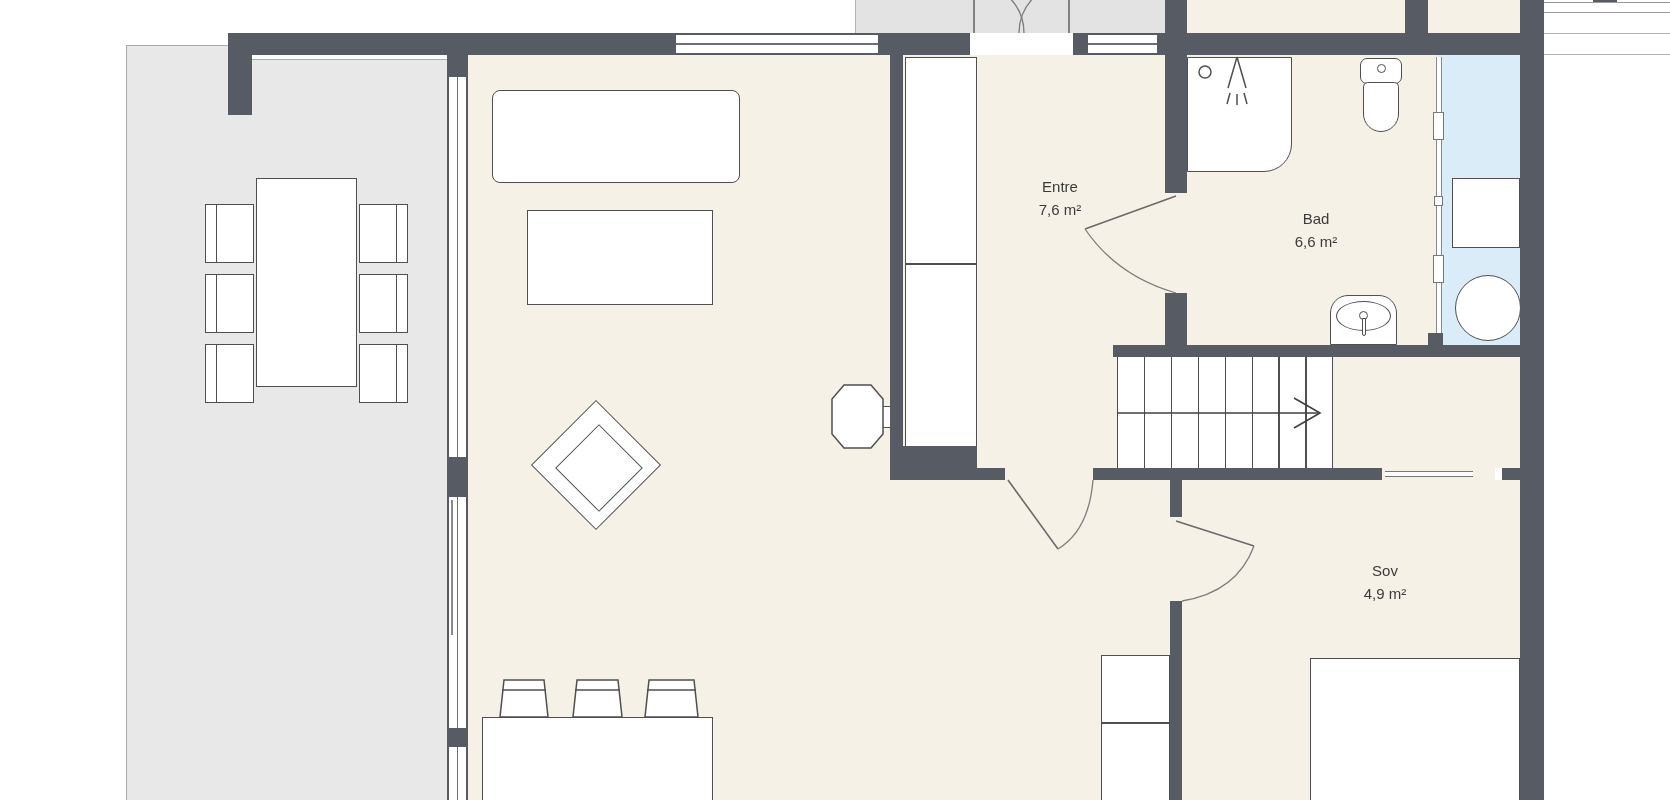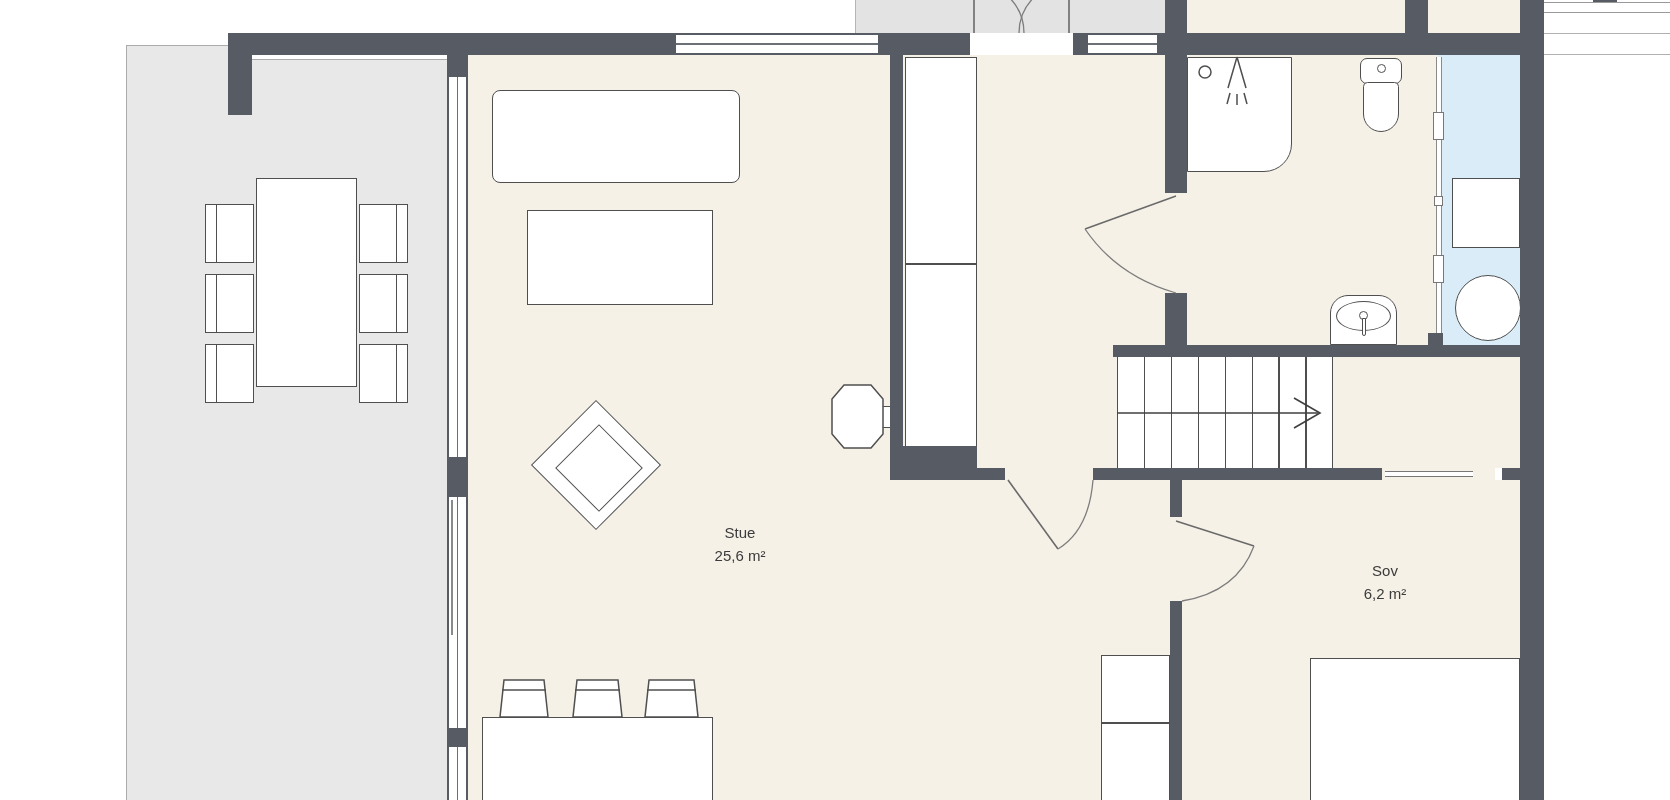--- a/index.html
+++ b/index.html
@@ -173,22 +173,26 @@
     <g>
       <polygon class="ln" points="844,385 871,385 883,399 883,434 871,448 844,448 832,434 832,399"></polygon>
     </g>
     <g>
       <circle class="sym" cx="1205" cy="72" r="6"></circle>
       <path class="sym" d="M 1237 57 L 1228 88 M 1237 57 L 1246 88"></path>
       <path class="sym" d="M 1230 93 L 1227 104 M 1237 94 L 1237 105 M 1244 93 L 1247 104"></path>
     </g>
   </svg>
 
-  <div class="label" style="left:660px;top:521px;">
-    <span>Stue</span><br>
-    <span>25,6 m²</span>
+  <div class="label" style="left:980px;top:175px;">
+    <span>Entre</span><br>
+    <span>7,6 m²</span>
+  </div>
+  <div class="label" style="left:1236px;top:207px;">
+    <span>Bad</span><br>
+    <span>6,6 m²</span>
   </div>
   <div class="label" style="left:1305px;top:559px;">
     <span>Sov</span><br>
-    <span>6,2 m²</span>
+    <span>4,9 m²</span>
   </div>
 
 </div>
 
 </body></html>

